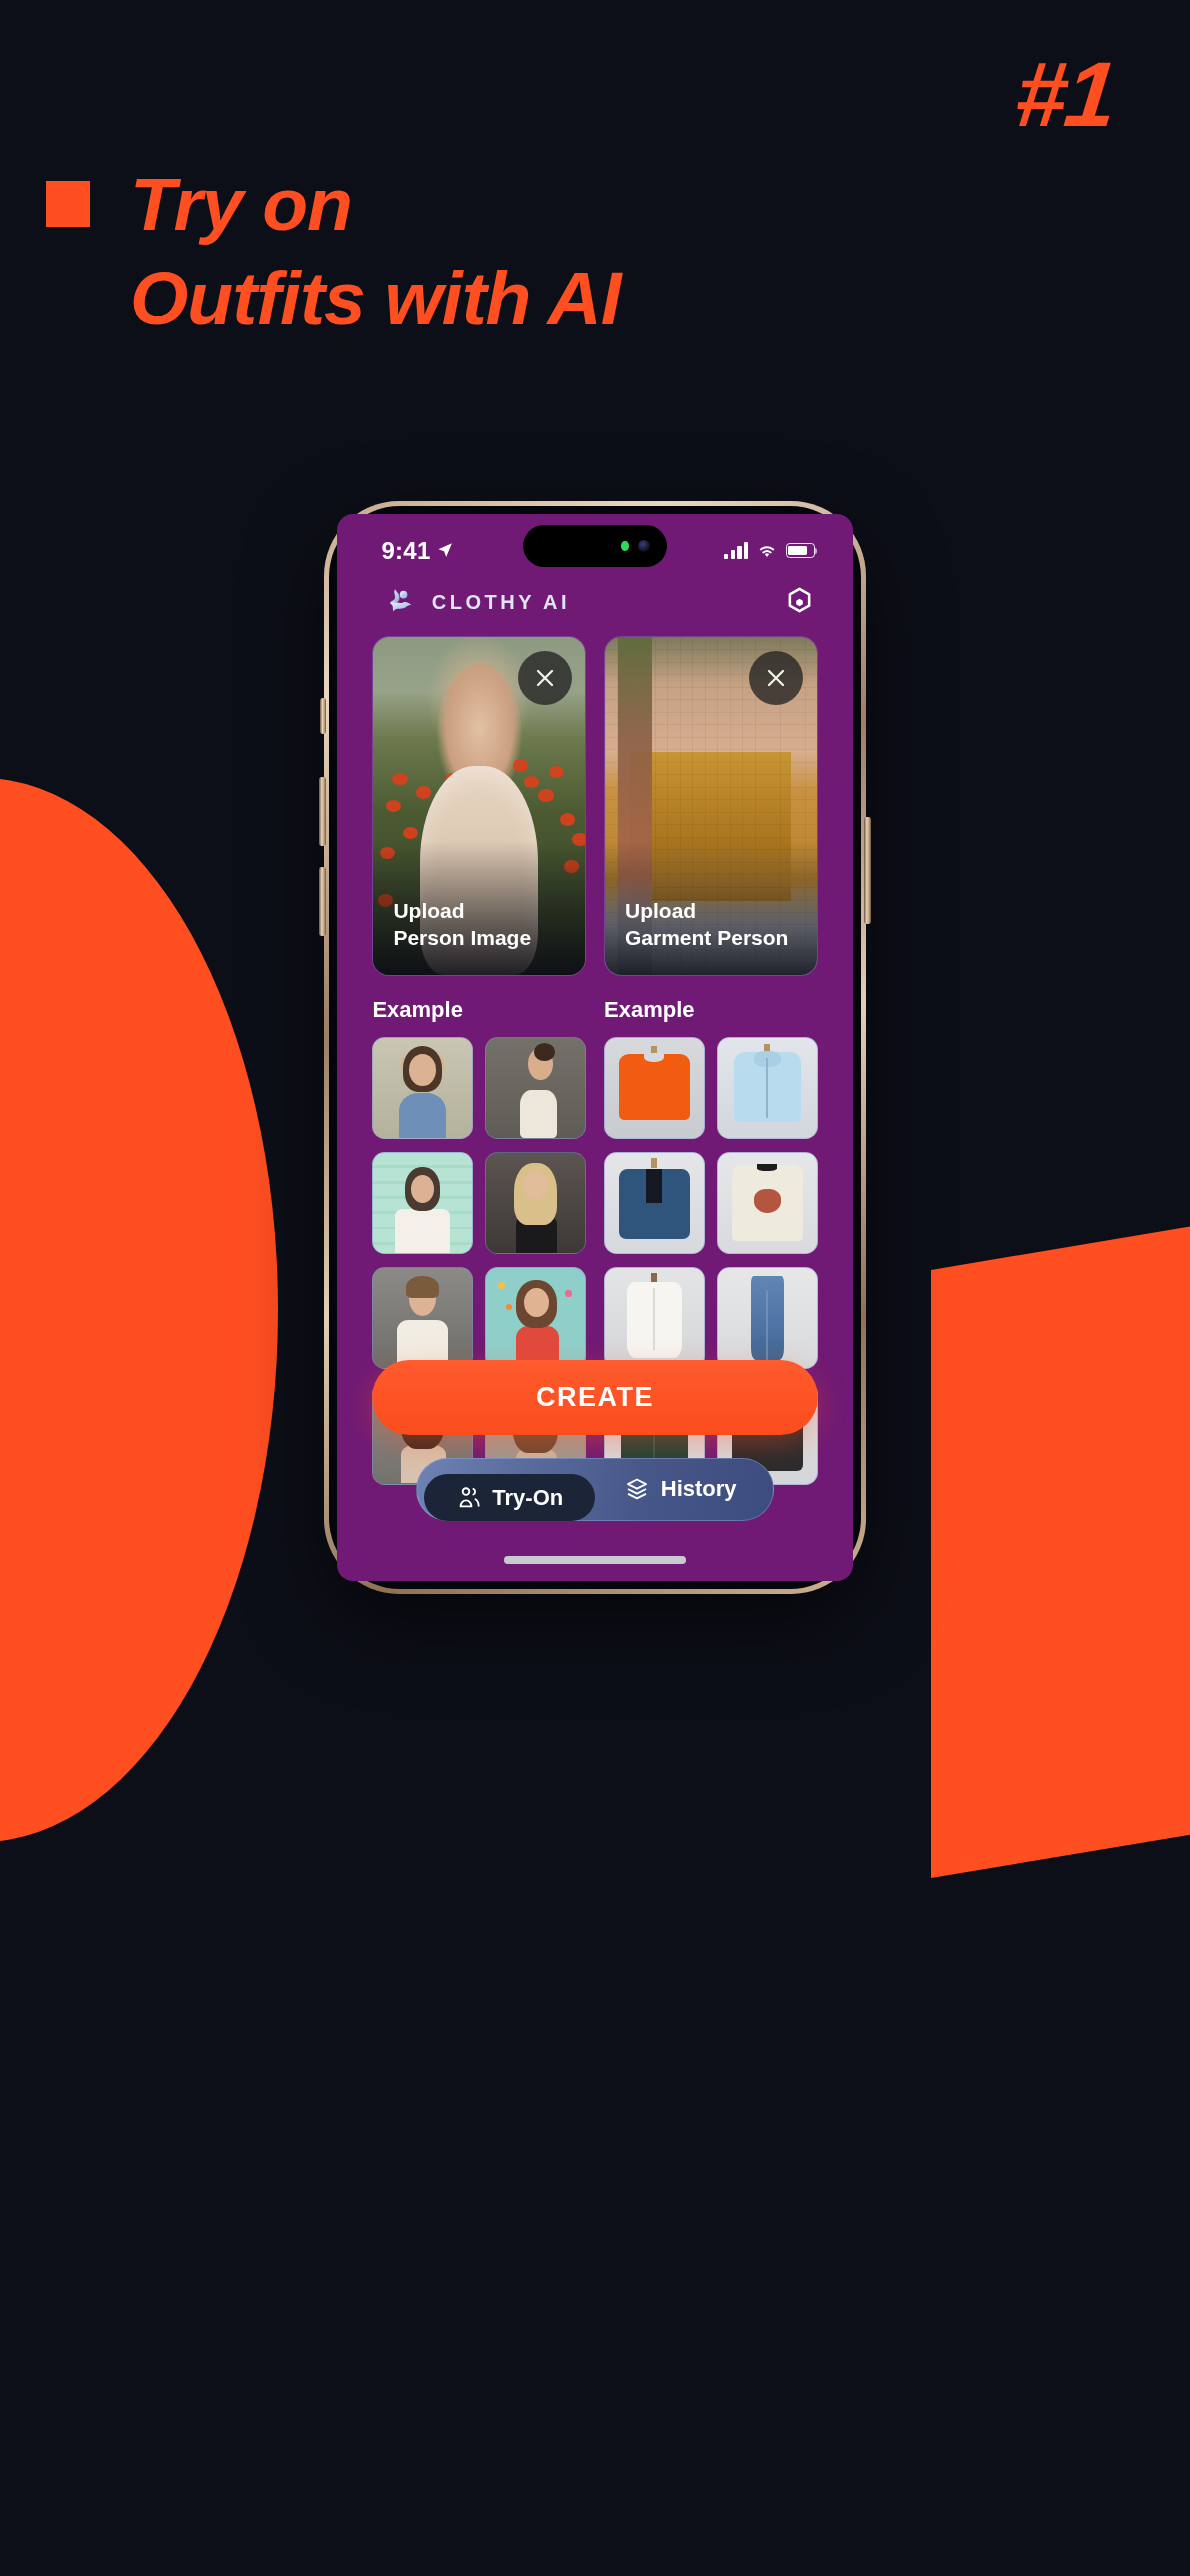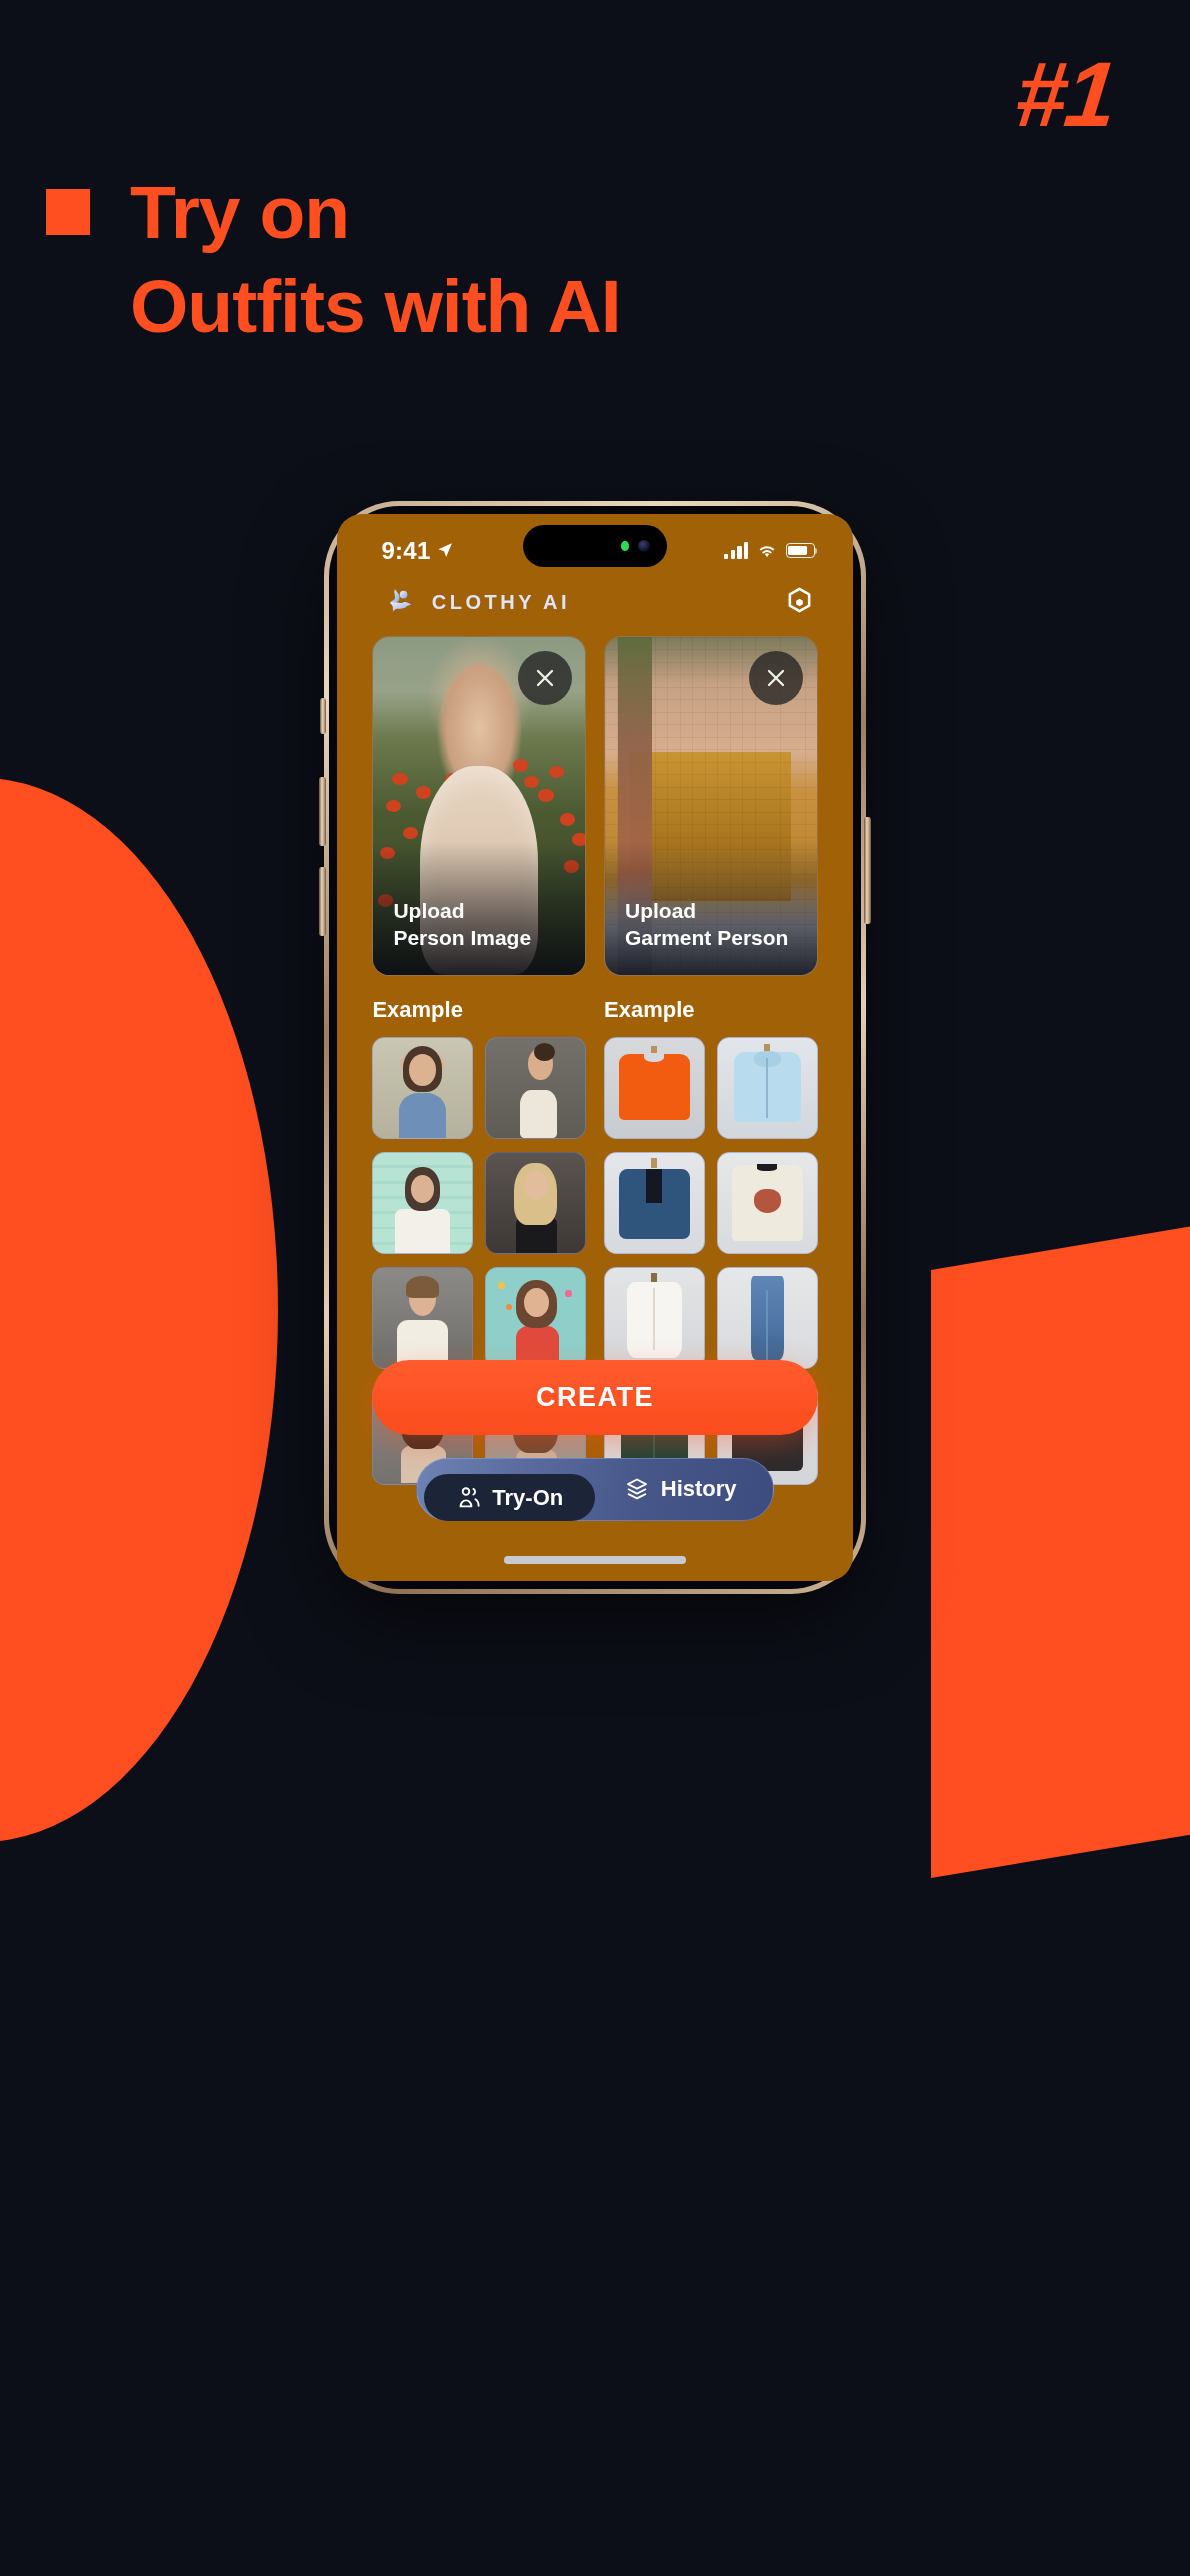--- a/index.html
+++ b/index.html
@@ -25,21 +25,21 @@
 
   
   .headline-wrap{ position:absolute; left:0; top:0; width:1190px; z-index:5; }
   .rank-badge{
     position:absolute; right:75px; top:48px;
     font-size:92px; font-weight:bold; font-style:italic;
     color:#ff4f21; letter-spacing:-1.9px; line-height:1;
     transform:skewX(-6deg);
   }
   .headline{
-    position:absolute; left:46px; top:174px; width:958px;
+    position:absolute; left:46px; top:166px; width:958px;font-style:italic;
   }
   .headline-row1{ display:flex; align-items:center; gap:40px; }
   .square-bullet{ width:44px; height:46px; background:#ff4f21; flex:0 0 auto; }
   .headline-text{
     color:#ff4f21; font-weight:bold; font-size:75px;
     line-height:1.02; letter-spacing:-1px;
   }
   .headline-line2{
     color:#ff4f21; font-weight:bold; font-size:75px;
     line-height:1.02; letter-spacing:-1px; margin-top:17px; margin-left:84px;
@@ -56,22 +56,22 @@
     background:linear-gradient(150deg,#c4a98c 0%,#e8d7bf 14%,#9d7f62 38%,#e2cfb5 58%,#8e7253 80%,#cdb294 100%);
     border-radius:75px;
     padding:4.8px;
     box-shadow:0 29px 77px rgba(0,0,0,.55);
   }
   .phone-inner{
     width:100%; height:100%; background:#05060b;
     border-radius:71px; padding:8.6px;
   }
   .screen{
-    width:100%; height:100%; background:#a16207;
-    border-radius:25px; overflow:hidden; position:relative;
+    width:100%; height:100%; background:#701a75;
+    border-radius:16px; overflow:hidden; position:relative;
   }
   
   .btn-side{ position:absolute; background:linear-gradient(90deg,#6b533a,#e6d4bb 40%,#b99a78 75%,#6b533a); border-radius:2.9px; }
   .btn-mute{ left:-3.8px; top:197px; width:5.8px; height:36px; }
   .btn-volup{ left:-4.8px; top:276px; width:6.7px; height:69px; }
   .btn-voldn{ left:-4.8px; top:366px; width:6.7px; height:69px; }
   .btn-power{ right:-4.8px; top:316px; width:6.7px; height:107px; }
 
   
   .status-bar{

